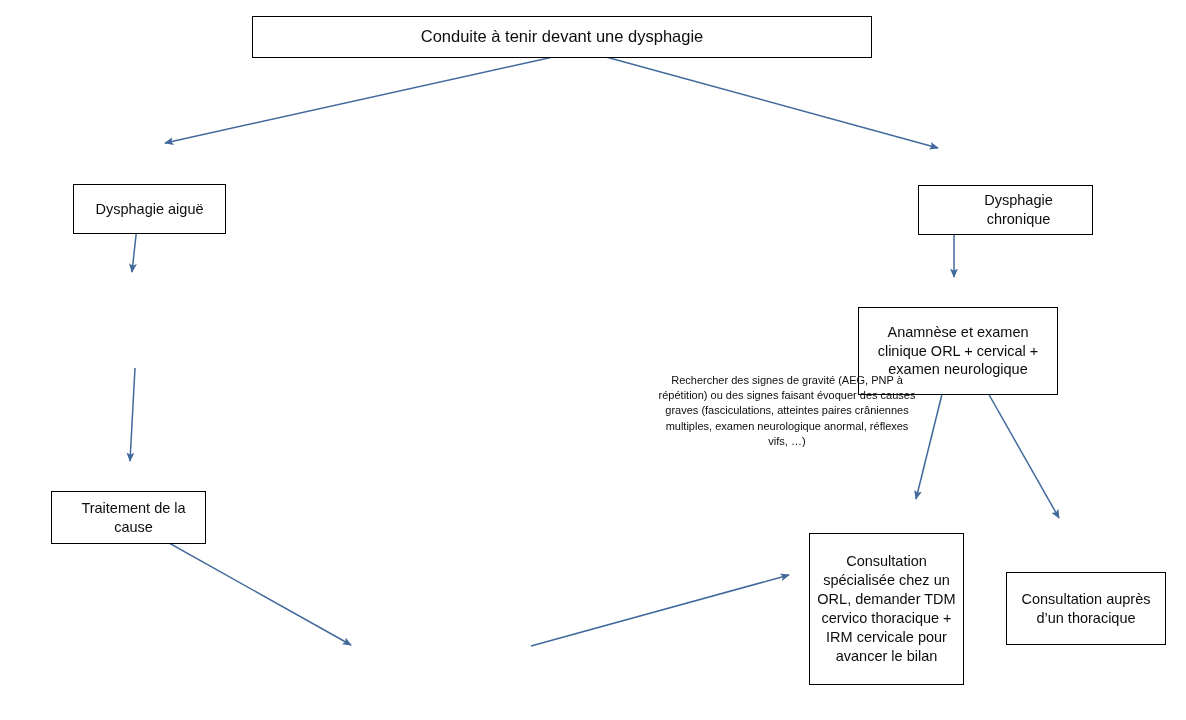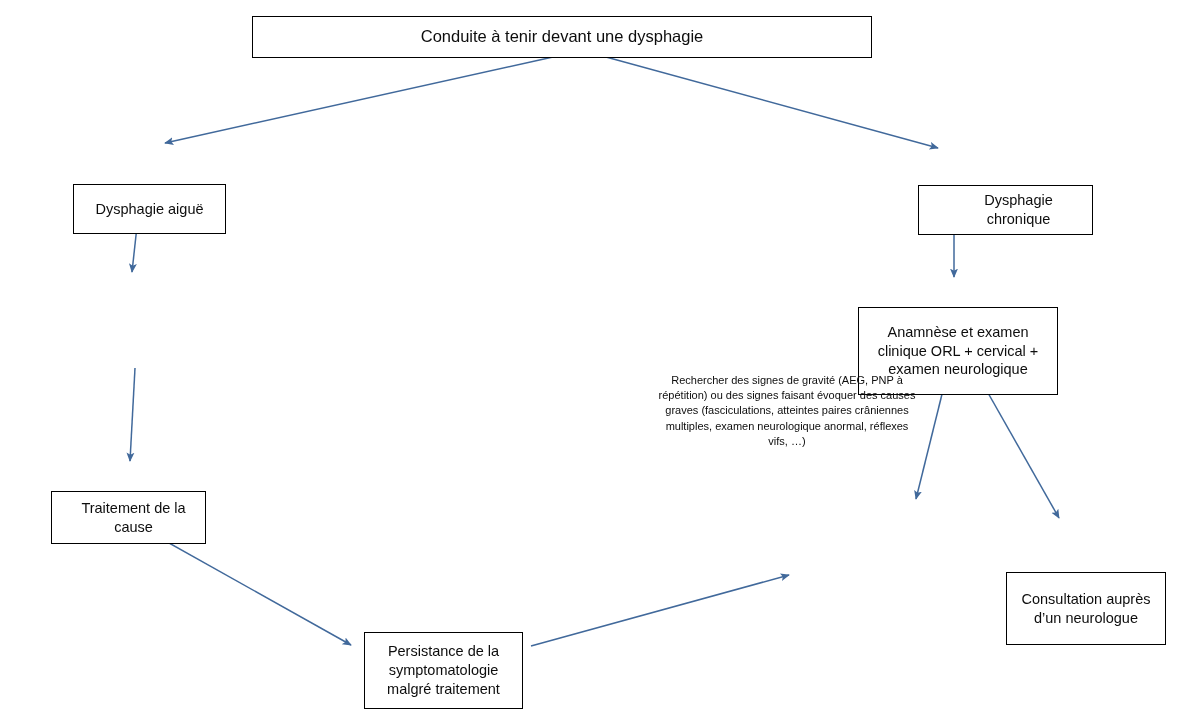--- a/index.html
+++ b/index.html
@@ -86,20 +86,20 @@
 
   <div class="node std" style="left:73px; top:157px; width:153px; height:50px;">Dysphagie aiguë</div>
 
   <div class="node std" style="left:918px; top:158px; width:175px; height:50px;padding-left:32px;">Dysphagie chronique</div>
 
 
   <div class="node std" style="left:858px; top:280px; width:200px; height:88px;">Anamnèse et examen clinique ORL + cervical + examen neurologique</div>
 
   <div class="node std" style="left:51px; top:464px; width:155px; height:53px;padding-left:16px;">Traitement de la cause</div>
 
-  <div class="node std" style="left:364px; top:605px; width:159px; height:77px;">Persistance de la symptomatologie malgré traitement</div>
 
+  <div class="node std" style="left:809px; top:506px; width:155px; height:152px;">Consultation spécialisée chez un ORL, demander TDM cervico thoracique + IRM cervicale pour avancer le bilan</div>
 
-  <div class="node std" style="left:1006px; top:545px; width:160px; height:73px;">Consultation auprès d’un neurologue</div>
+  <div class="node std" style="left:1006px; top:545px; width:160px; height:73px;">Consultation auprès d’un thoracique</div>
 
   <div class="annotation" style="left:656px; top:373px; width:262px;">Rechercher des signes de gravité (AEG, PNP à répétition) ou des signes faisant évoquer des causes graves (fasciculations, atteintes paires crâniennes multiples, examen neurologique anormal, réflexes vifs, …)</div>
 
 </div>
 
 </body></html>

